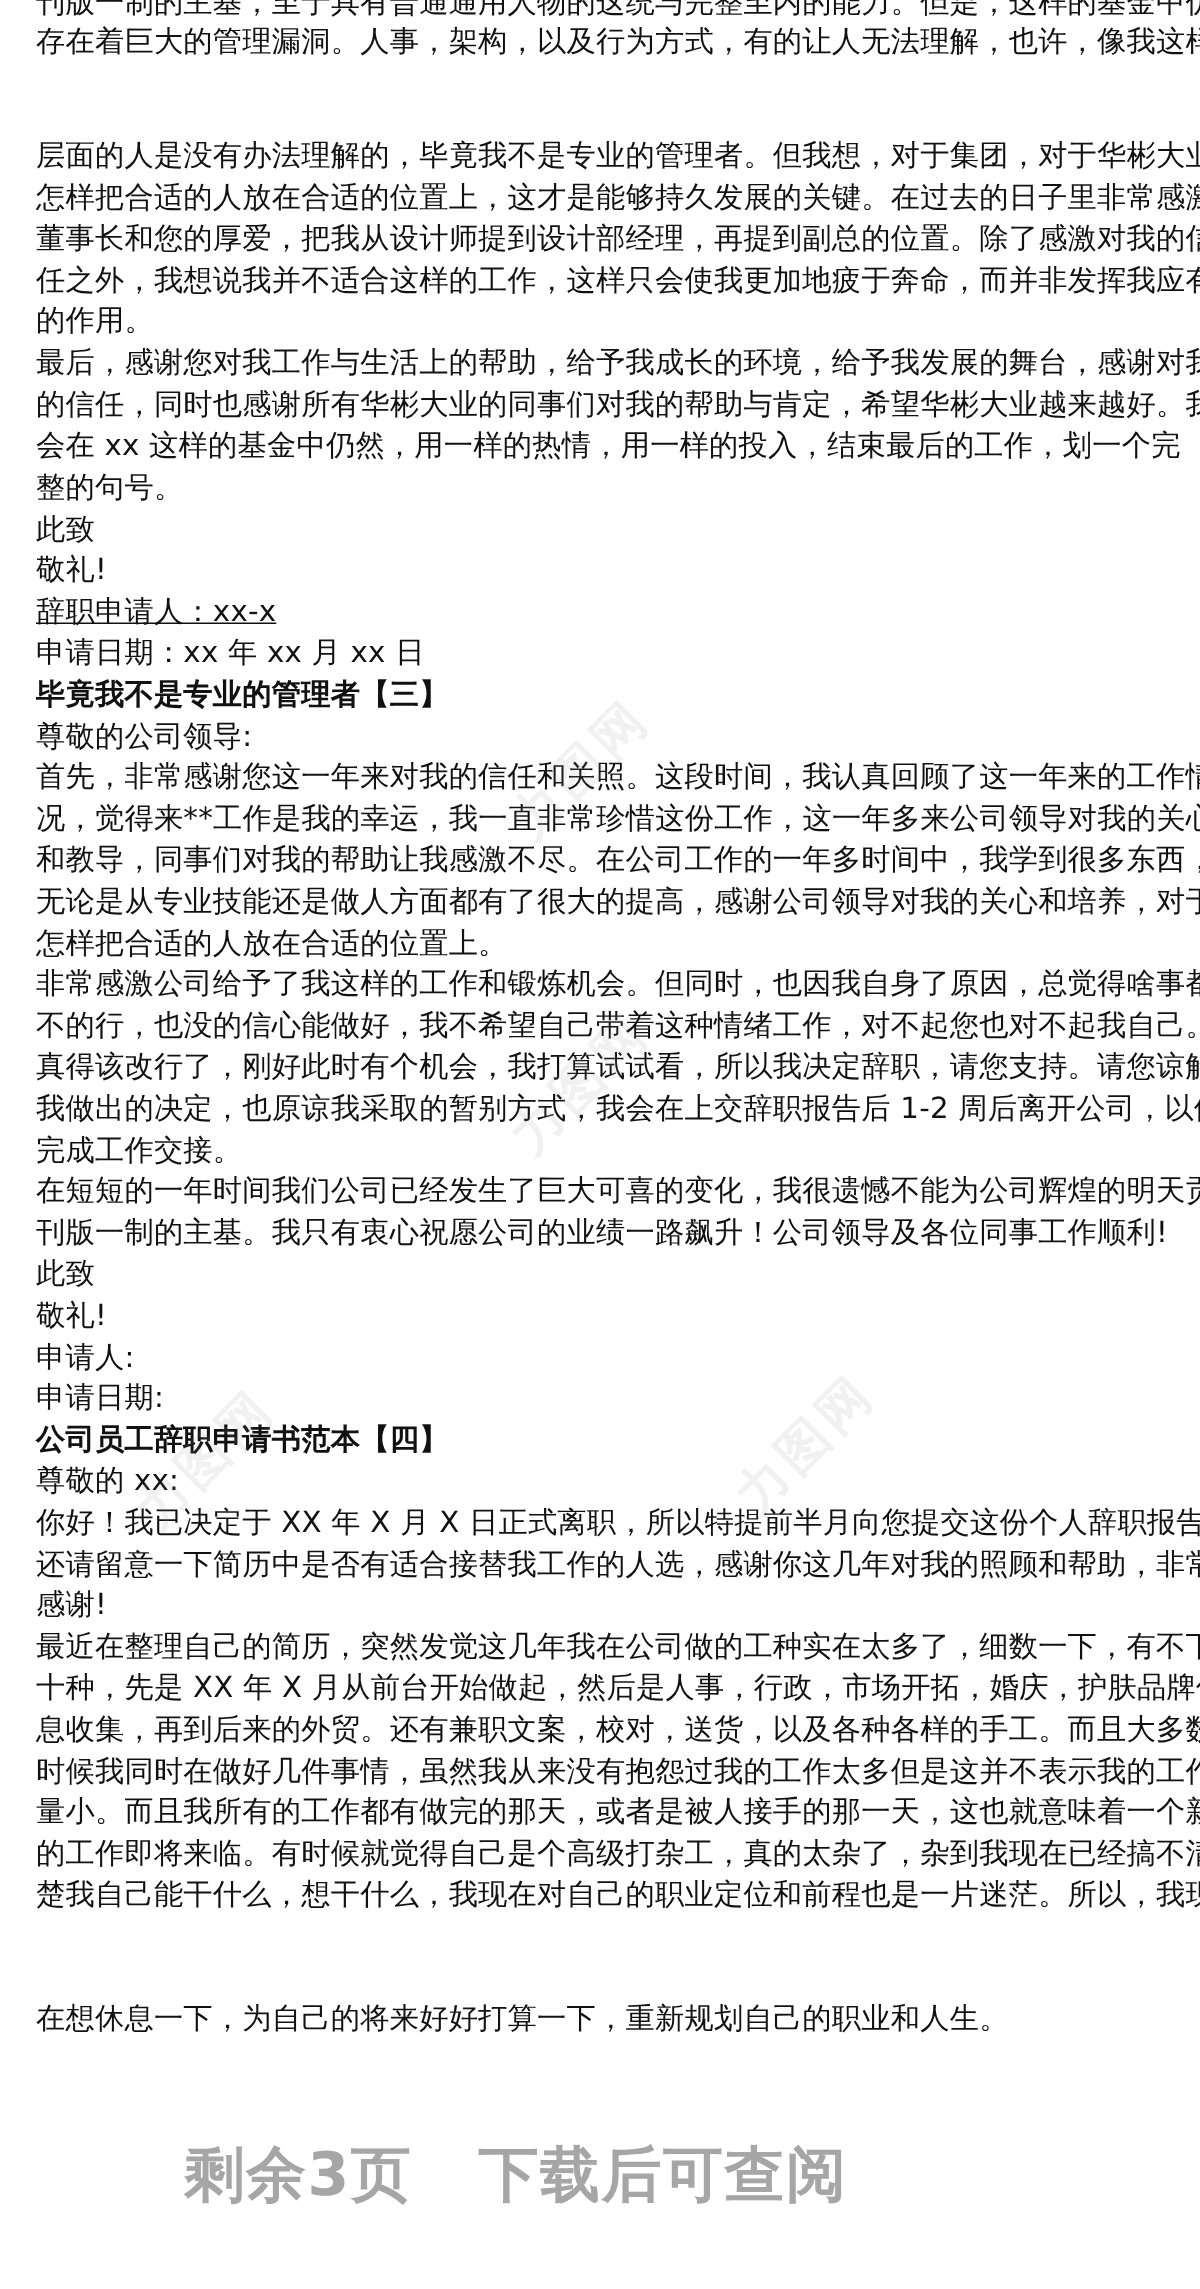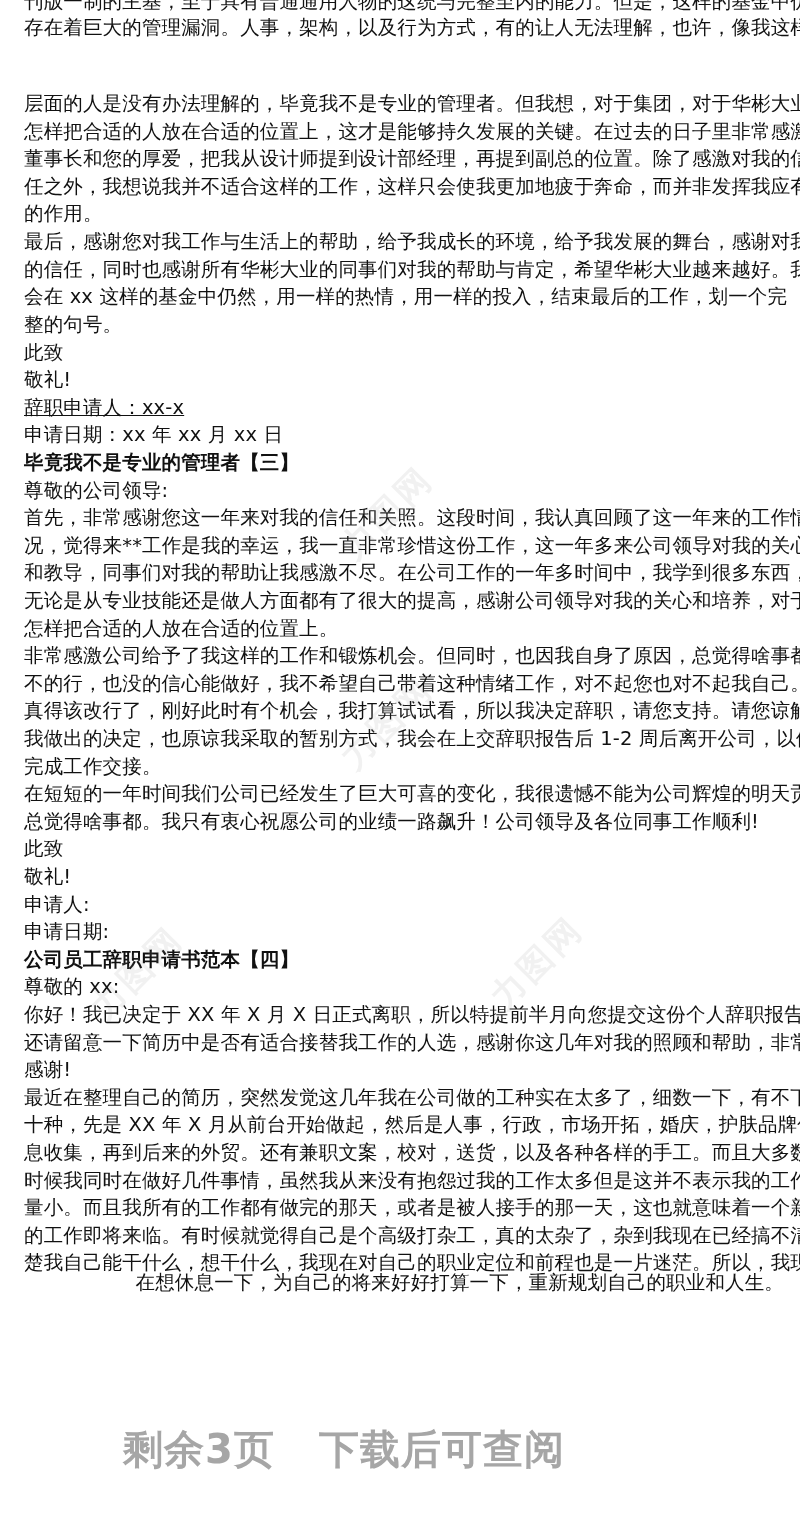--- a/index.html
+++ b/index.html
@@ -103,38 +103,38 @@
       <div class="line" style="top: 532px;">况，觉得来**工作是我的幸运，我一直非常珍惜这份工作，这一年多来公司领导对我的关心</div>
       <div class="line" style="top: 559px;">和教导，同事们对我的帮助让我感激不尽。在公司工作的一年多时间中，我学到很多东西，</div>
       <div class="line" style="top: 587px;">无论是从专业技能还是做人方面都有了很大的提高，感谢公司领导对我的关心和培养，对于</div>
       <div class="line" style="top: 615px;">怎样把合适的人放在合适的位置上。</div>
       <div class="line" style="top: 642px;">非常感激公司给予了我这样的工作和锻炼机会。但同时，也因我自身了原因，总觉得啥事都</div>
       <div class="line" style="top: 670px;">不的行，也没的信心能做好，我不希望自己带着这种情绪工作，对不起您也对不起我自己。</div>
       <div class="line" style="top: 697px;">真得该改行了，刚好此时有个机会，我打算试试看，所以我决定辞职，请您支持。请您谅解</div>
       <div class="line" style="top: 725px;">我做出的决定，也原谅我采取的暂别方式，我会在上交辞职报告后 1-2 周后离开公司，以便</div>
       <div class="line" style="top: 753px;">完成工作交接。</div>
       <div class="line" style="top: 780px;">在短短的一年时间我们公司已经发生了巨大可喜的变化，我很遗憾不能为公司辉煌的明天贡</div>
-      <div class="line" style="top: 808px;">总觉得啥事都。我只有衷心祝愿公司的业绩一路飙升！公司领导及各位同事工作顺利!</div>
+      <div class="line" style="top: 808px;">刊版一制的主基。我只有衷心祝愿公司的业绩一路飙升！公司领导及各位同事工作顺利!</div>
       <div class="line" style="top: 835px;">此致</div>
       <div class="line" style="top: 863px;">敬礼!</div>
       <div class="line" style="top: 891px;">申请人:</div>
       <div class="line" style="top: 918px;">申请日期:</div>
       <div class="line bold" style="top: 946px;">公司员工辞职申请书范本【四】</div>
       <div class="line" style="top: 973px;">尊敬的 xx:</div>
       <div class="line" style="top: 1001px;">你好！我已决定于 XX 年 X 月 X 日正式离职，所以特提前半月向您提交这份个人辞职报告。</div>
       <div class="line" style="top: 1029px;">还请留意一下简历中是否有适合接替我工作的人选，感谢你这几年对我的照顾和帮助，非常</div>
       <div class="line" style="top: 1056px;">感谢!</div>
       <div class="line" style="top: 1084px;">最近在整理自己的简历，突然发觉这几年我在公司做的工种实在太多了，细数一下，有不下</div>
       <div class="line" style="top: 1111px;">十种，先是 XX 年 X 月从前台开始做起，然后是人事，行政，市场开拓，婚庆，护肤品牌信</div>
       <div class="line" style="top: 1139px;">息收集，再到后来的外贸。还有兼职文案，校对，送货，以及各种各样的手工。而且大多数</div>
       <div class="line" style="top: 1167px;">时候我同时在做好几件事情，虽然我从来没有抱怨过我的工作太多但是这并不表示我的工作</div>
       <div class="line" style="top: 1194px;">量小。而且我所有的工作都有做完的那天，或者是被人接手的那一天，这也就意味着一个新</div>
       <div class="line" style="top: 1222px;">的工作即将来临。有时候就觉得自己是个高级打杂工，真的太杂了，杂到我现在已经搞不清</div>
       <div class="line" style="top: 1249px;">楚我自己能干什么，想干什么，我现在对自己的职业定位和前程也是一片迷茫。所以，我现</div>
-      <div class="line" style="top: 1269px; text-align: right;">在想休息一下，为自己的将来好好打算一下，重新规划自己的职业和人生。</div>
+      <div class="line" style="top: 1332px;">在想休息一下，为自己的将来好好打算一下，重新规划自己的职业和人生。</div>
     </div>
 
   <div id="watermarks">
       <div class="watermark" style="left: 330px; top: 700px;">力图网</div>
       <div class="watermark" style="left: 80px; top: 950px;">力图网</div>
       <div class="watermark" style="left: 480px; top: 940px;">力图网</div>
       <div class="watermark" style="left: 330px; top: 490px;">力图网</div>
     </div>
 
   <div class="footer-banner">

